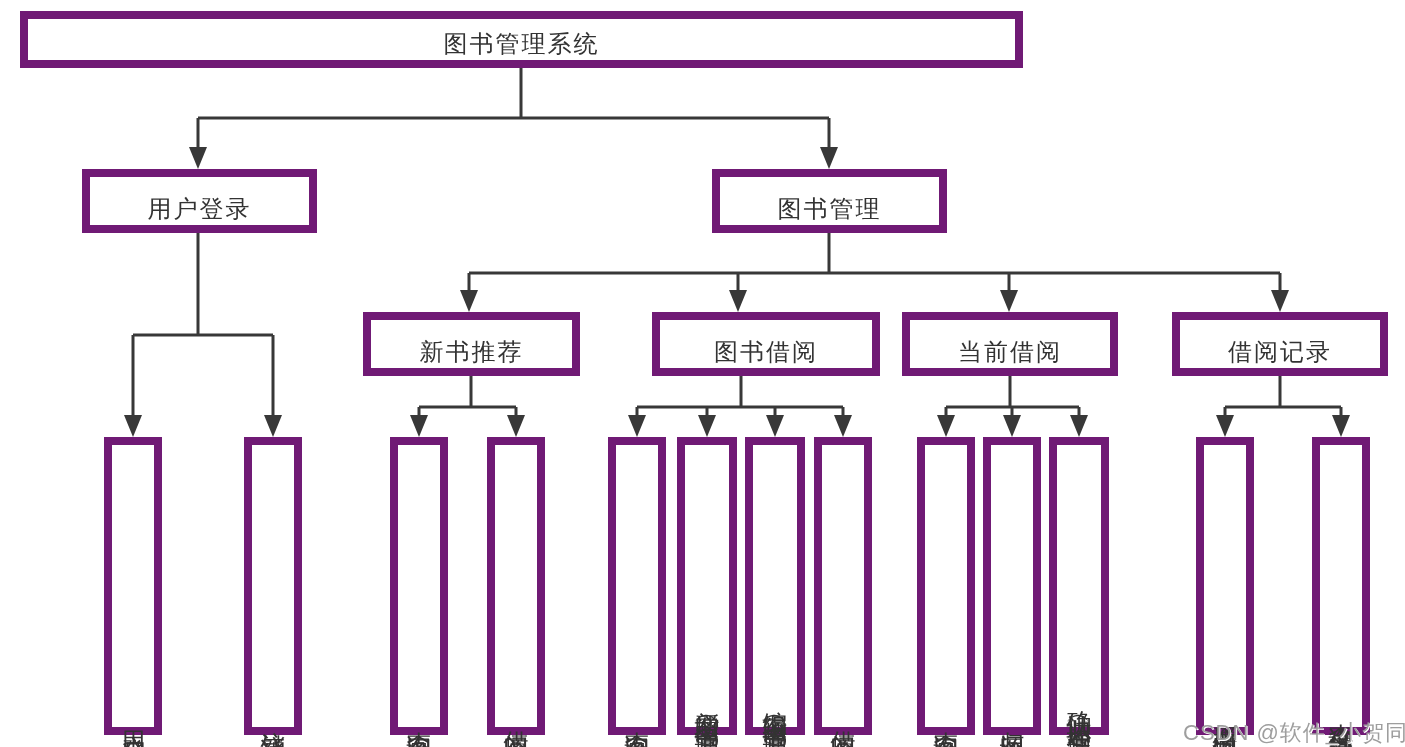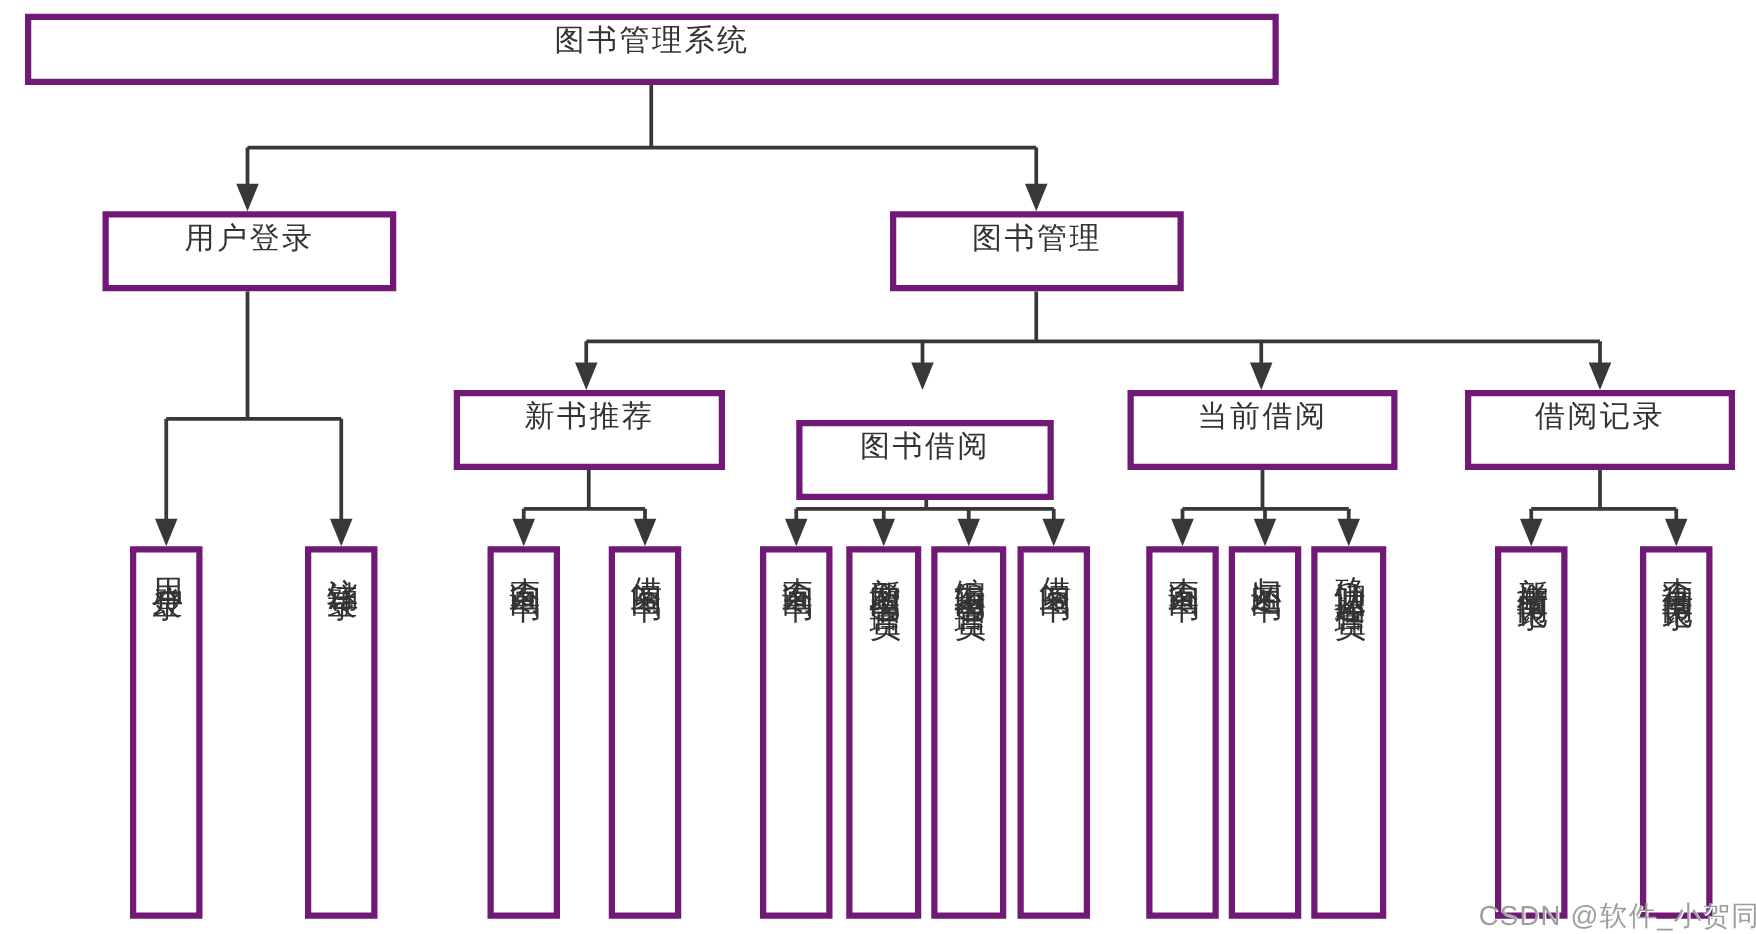--- a/index.html
+++ b/index.html
@@ -13,24 +13,24 @@
     color: #333333;
   }
   .connectors {
     position: absolute;
     left: 0; top: 0;
     width: 1405px; height: 747px;
   }
   .box {
     position: absolute;
     box-sizing: border-box;
-    border: 5px solid #701a75;
+    border: 8px solid #701a75;
     background: #ffffff;
     display: flex;
-    align-items: flex-start;
+    align-items: flex-end;
     justify-content: center;
     text-align: center;
   }
   .hlabel {
     font-size: 24px;
     letter-spacing: 2px;
     color: #333333;
     white-space: nowrap;
   }
   .vlabel {
@@ -39,21 +39,21 @@
     font-size: 25px;
     letter-spacing: 4px;
     line-height: 1;
     color: #333333;
   }
   .root-box   { left: 20px;  top: 11px;  width: 1003px; height: 57px; }
   .lvl2, .lvl3 { height: 64px; }
   .b-login    { left: 82px;  top: 169px; width: 235px; }
   .b-mgmt     { left: 712px; top: 169px; width: 235px; }
   .b-newrec   { left: 363px; top: 312px; width: 217px; }
-  .b-borrow   { left: 637px; top: 312px; width: 206px; margin-top: 24px; }
+  .b-borrow   { left: 652px; top: 312px; width: 228px; }
   .b-current  { left: 902px; top: 312px; width: 216px; }
   .b-records  { left: 1172px;top: 312px; width: 216px; }
   .leaf { top: 437px; height: 298px; }
   .l-1  { left: 104px;  width: 58px; }
   .l-2  { left: 244px;  width: 58px; }
   .l-3  { left: 390px;  width: 58px; }
   .l-4  { left: 487px;  width: 58px; }
   .l-5  { left: 608px;  width: 58px; }
   .l-6  { left: 677px;  width: 60px; }
   .l-7  { left: 745px;  width: 60px; }

